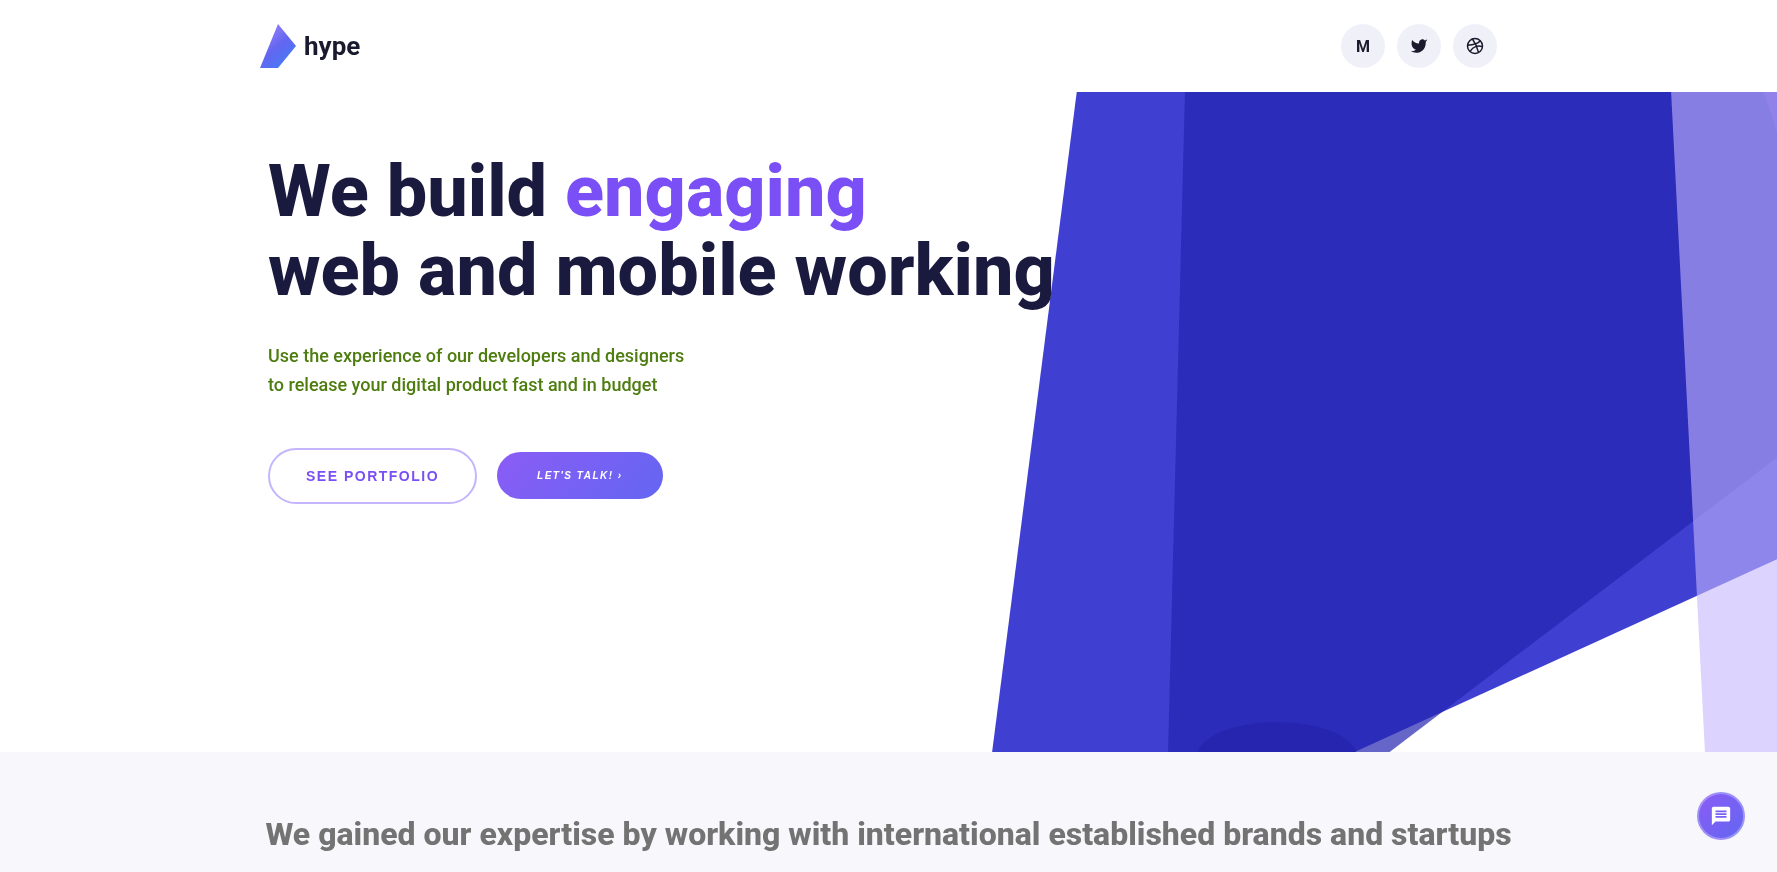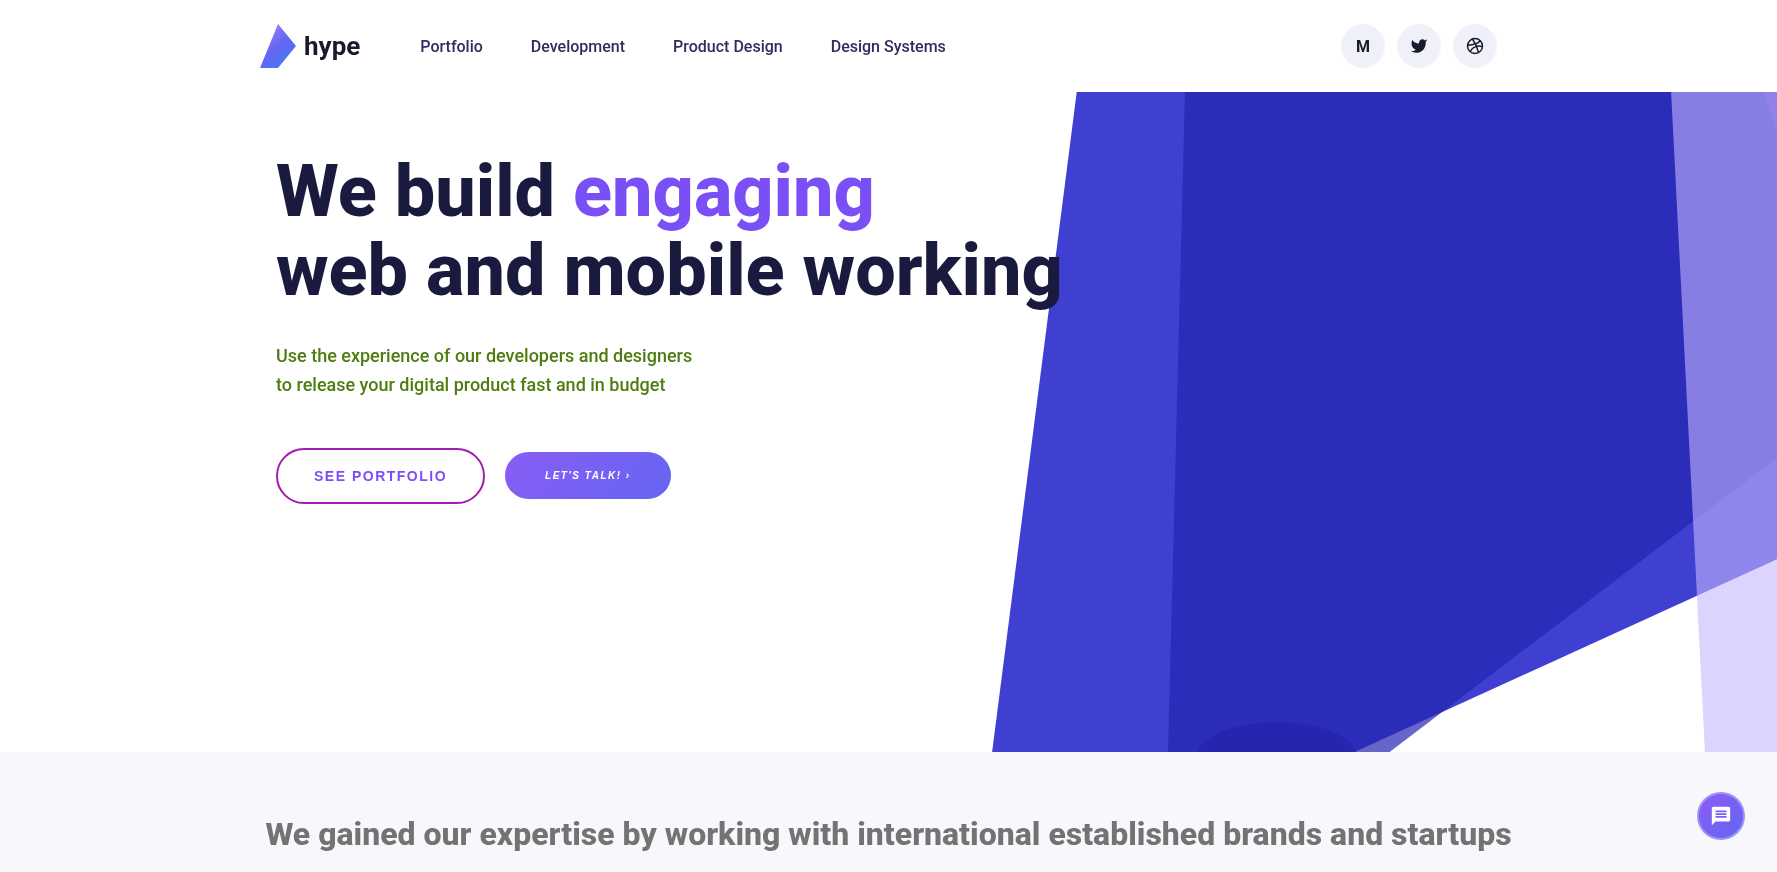--- a/index.html
+++ b/index.html
@@ -63,21 +63,21 @@
       justify-content: center;
       cursor: pointer;
       font-weight: 700;
       font-size: 16px;
       color: #1a1a2e;
     }
 
     
     .hero {
       position: relative;
-      padding: 60px 0 0 16px;
+      padding: 60px 0 0 8px;
       min-height: 680px;
       overflow: hidden;
     }
 
     .hero-content {
       padding-left: 260px;
       position: relative;
       z-index: 5;
     }
 
@@ -99,21 +99,21 @@
       margin-bottom: 48px;
       font-weight: 500;
     }
     .hero-buttons {
       display: flex;
       gap: 20px;
       align-items: center;
     }
     .btn-outline {
       padding: 18px 36px;
-      border: 2px solid #a21caf;
+      border: 2px solid #c4b5fd;
       border-radius: 50px;
       background: transparent;
       color: #7b4ff6;
       font-size: 14px;
       font-weight: 700;
       letter-spacing: 1.5px;
       cursor: pointer;
       text-transform: uppercase;
     }
     .btn-solid {
@@ -192,26 +192,20 @@
         <linearGradient id="logoGrad" x1="0" y1="0" x2="36" y2="44" gradientUnits="userSpaceOnUse">
           <stop offset="0%" stop-color="#a78bfa"></stop>
           <stop offset="50%" stop-color="#6366f1"></stop>
           <stop offset="100%" stop-color="#3b82f6"></stop>
         </linearGradient>
       </defs>
     </svg>
     <span class="logo-text">hype</span>
   </div>
 
-  <div class="nav-links">
-    <a class="nav-link">Portfolio</a>
-    <a class="nav-link">Development</a>
-    <a class="nav-link">Product Design</a>
-    <a class="nav-link">Design Systems</a>
-  </div>
 
   <div class="social-icons">
     <div class="social-btn">M</div>
     <div class="social-btn">
       <svg width="18" height="18" viewBox="0 0 24 24" fill="#1a1a2e">
         <path d="M23 3a10.9 10.9 0 01-3.14 1.53 4.48 4.48 0 00-7.86 3v1A10.66 10.66 0 013 4s-4 9 5 13a11.64 11.64 0 01-7 2c9 5 20 0 20-11.5a4.5 4.5 0 00-.08-.83A7.72 7.72 0 0023 3z"></path>
       </svg>
     </div>
     <div class="social-btn">
       <svg width="18" height="18" viewBox="0 0 24 24" fill="none" stroke="#1a1a2e" stroke-width="2">

